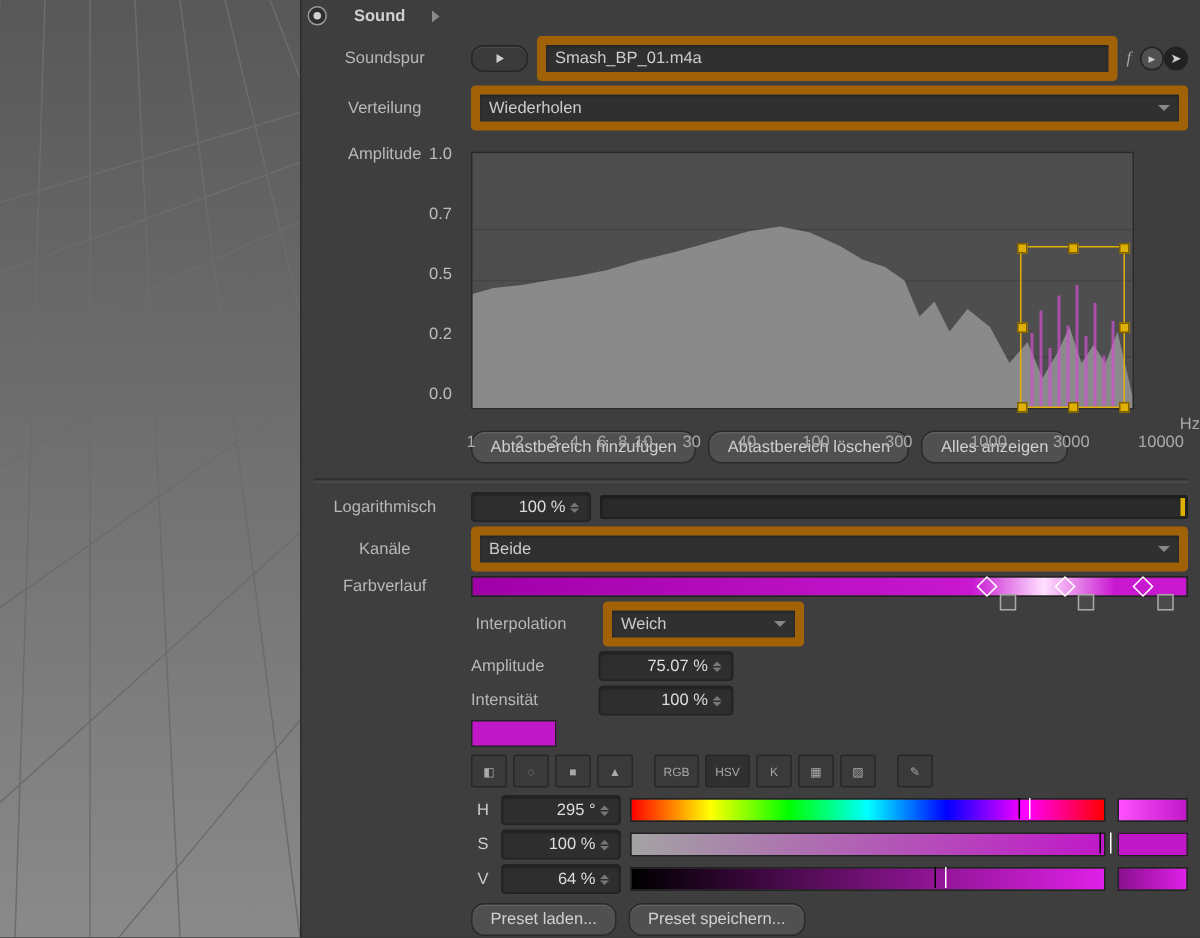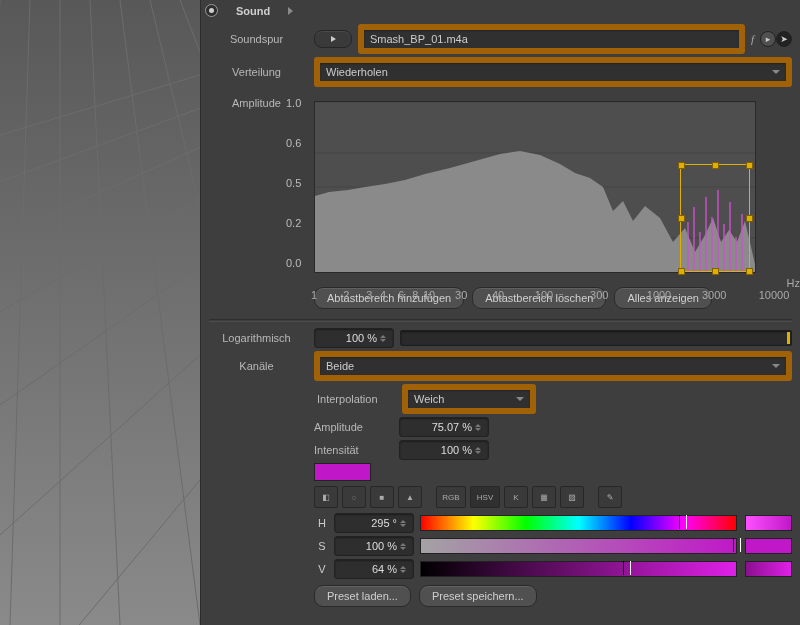--- a/index.html
+++ b/index.html
@@ -107,21 +107,21 @@
         <span class="chev"></span>
       </div>
     </div>
 
     <div class="row" style="align-items:flex-start;margin-top:10px">
       <div class="label" style="padding-top:0">Amplitude</div>
       <div style="flex:1">
         <div class="graph-wrap" style="margin-left:0;position:relative">
           <div class="yticks">
             <span>1.0</span>
-            <span>0.6</span>
+            <span>0.7</span>
             <span>0.5</span>
             <span>0.2</span>
             <span>0.0</span>
           </div>
           <div class="graph">
             <svg viewBox="0 0 440 170" preserveAspectRatio="none">
               <g stroke="#444" stroke-width="1">
                 <line x1="0" y1="0" x2="440" y2="0"></line>
                 <line x1="0" y1="51" x2="440" y2="51"></line>
                 <line x1="0" y1="85" x2="440" y2="85"></line>
@@ -205,20 +205,31 @@
     </div>
 
     <div class="row">
       <div class="label">Kanäle</div>
       <div class="select">
         <span>Beide</span>
           <span class="chev"></span>
       </div>
     </div>
 
+    <div class="row">
+      <div class="label">Farbverlauf</div>
+      <div class="gradient-bar" style="background:linear-gradient(90deg,#a000a8 0%,#c818d0 70%,#ffe0ff 80%,#c818d0 90%,#c818d0 100%)">
+        <div class="grad-diamond" style="left:72%"></div>
+        <div class="grad-diamond" style="left:83%"></div>
+        <div class="grad-diamond" style="left:94%"></div>
+        <div class="grad-marker" style="left:75%"></div>
+        <div class="grad-marker" style="left:86%"></div>
+        <div class="grad-marker" style="left:97%"></div>
+      </div>
+    </div>
 
     <div class="row" style="margin-left:116px">
       <div style="width:85px;color:#b8b8b8">Interpolation</div>
       <div class="select" style="flex:0 0 110px">
         <span>Weich</span>
           <span class="chev"></span>
       </div>
     </div>
     <div class="row" style="margin-left:113px">
       <div style="width:85px;color:#b8b8b8">Amplitude</div>

